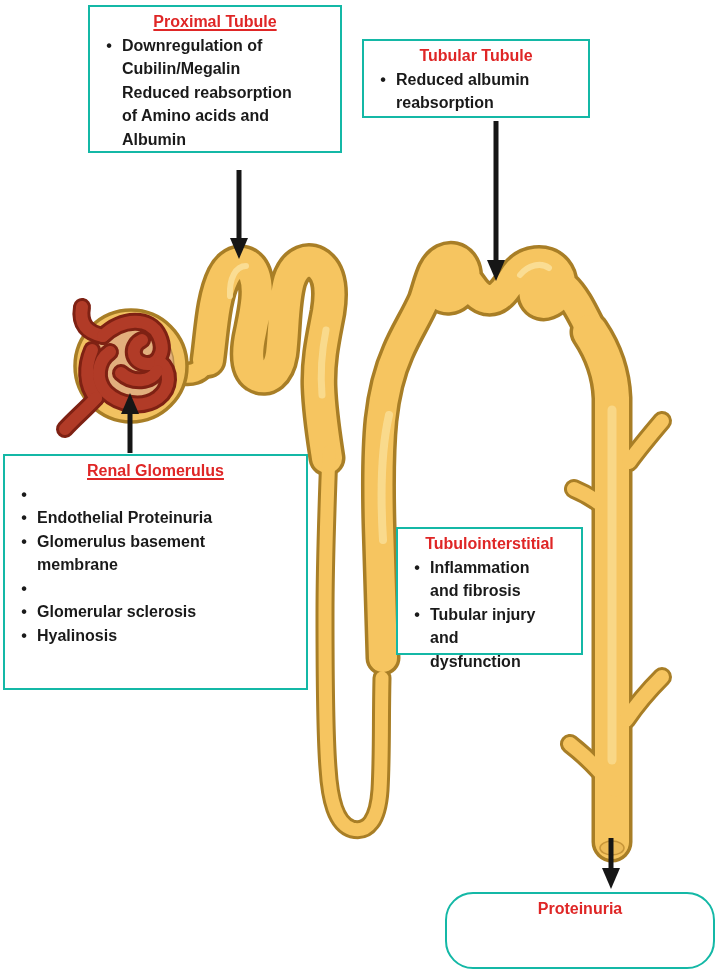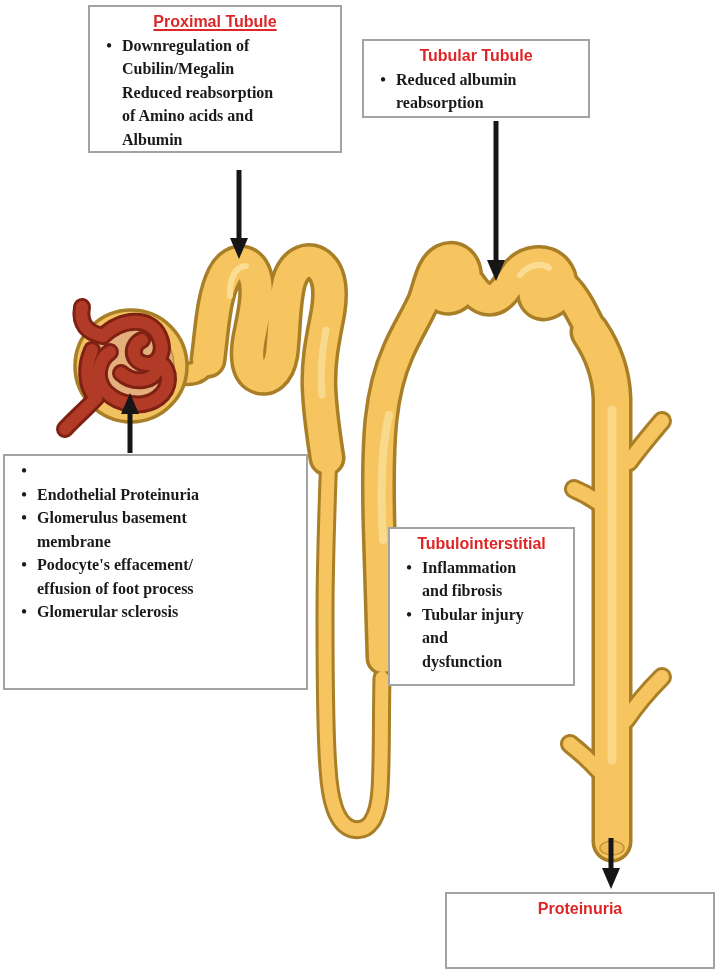--- a/index.html
+++ b/index.html
@@ -3,41 +3,41 @@
 <meta charset="utf-8">
 <style>
   html,body{margin:0;padding:0;background:#fff;}
   #stage{
     position:relative;width:720px;height:974px;background:#ffffff;overflow:hidden;
     font-family:"Liberation Sans","DejaVu Sans",sans-serif;
   }
   #nephron-svg{position:absolute;left:0;top:0;z-index:1;}
   .infobox{
     position:absolute;z-index:2;background:#ffffff;
-    border:2px solid #a3a3a3;box-sizing:border-box;
+    border:2px solid #14b8a6;box-sizing:border-box;
     padding:3px 6px 4px 6px;
     font-weight:700;color:#1a1a1a;font-size:16px;line-height:1.47;
   }
   .infobox .title{
     text-align:center;color:#df2626;font-weight:700;
   }
   .infobox .title.u{
     text-decoration:underline;text-decoration-color:#df2626;
     text-decoration-thickness:2px;text-underline-offset:2px;
   }
-  .infobox ul{margin:0;padding:0;list-style:none;font-family:Liberation Serif, serif;}
+  .infobox ul{margin:0;padding:0;list-style:none;}
   .infobox li{display:flex;align-items:flex-start;}
   .infobox .dot{flex:0 0 26px;text-align:center;}
   .infobox .dot::before{content:"\2022";}
   .infobox .txt{white-space:pre-line;}
   #box-proximal   {left:88px;  top:5px;   width:254px; height:148px;}
   #box-distal     {left:362px; top:39px;  width:228px; height:79px;}
   #box-glomerulus {left:3px;   top:454px; width:305px; height:236px;}
-  #box-tubulo     {left:388px; top:527px; width:187px; height:159px;}
-  #box-proteinuria{left:445px; top:892px; width:270px; height:77px;}
+  #box-tubulo     {left:396px; top:527px; width:187px; height:128px;}
+  #box-proteinuria{left:445px; top:892px; width:270px; height:77px;border-radius:28px;}
 </style>
 </head>
 <body>
 
 <div id="stage">
 
   <svg id="nephron-svg" width="720" height="974" viewBox="0 0 720 974">
 
     <g stroke="#a87e26" fill="none" stroke-linecap="round" stroke-linejoin="round">
 
@@ -170,41 +170,44 @@
     <ul>
       <li>
           <span class="dot"></span>
           <span class="txt">Reduced albumin
 reabsorption</span>
         </li>
     </ul>
   </div>
 
   <div class="infobox" id="box-glomerulus">
+    <div class="title u">Renal Glomerulus</div>
     <ul>
       <li>
           <span class="dot"></span>
         </li>
       <li>
           <span class="dot"></span>
           <span class="txt">Endothelial Proteinuria</span>
         </li>
       <li>
           <span class="dot"></span>
           <span class="txt">Glomerulus basement
 membrane</span>
         </li>
       <li>
           <span class="dot"></span>
-          <span class="txt">Podocyte's effacement/
-effusion of foot process</span>
         </li>
       <li>
           <span class="dot"></span>
           <span class="txt">Glomerular sclerosis</span>
+        </li>
+      <li>
+          <span class="dot"></span>
+          <span class="txt">Hyalinosis</span>
         </li>
     </ul>
   </div>
 
   <div class="infobox" id="box-tubulo">
     <div class="title">Tubulointerstitial</div>
     <ul>
       <li>
           <span class="dot"></span>
           <span class="txt">Inflammation

